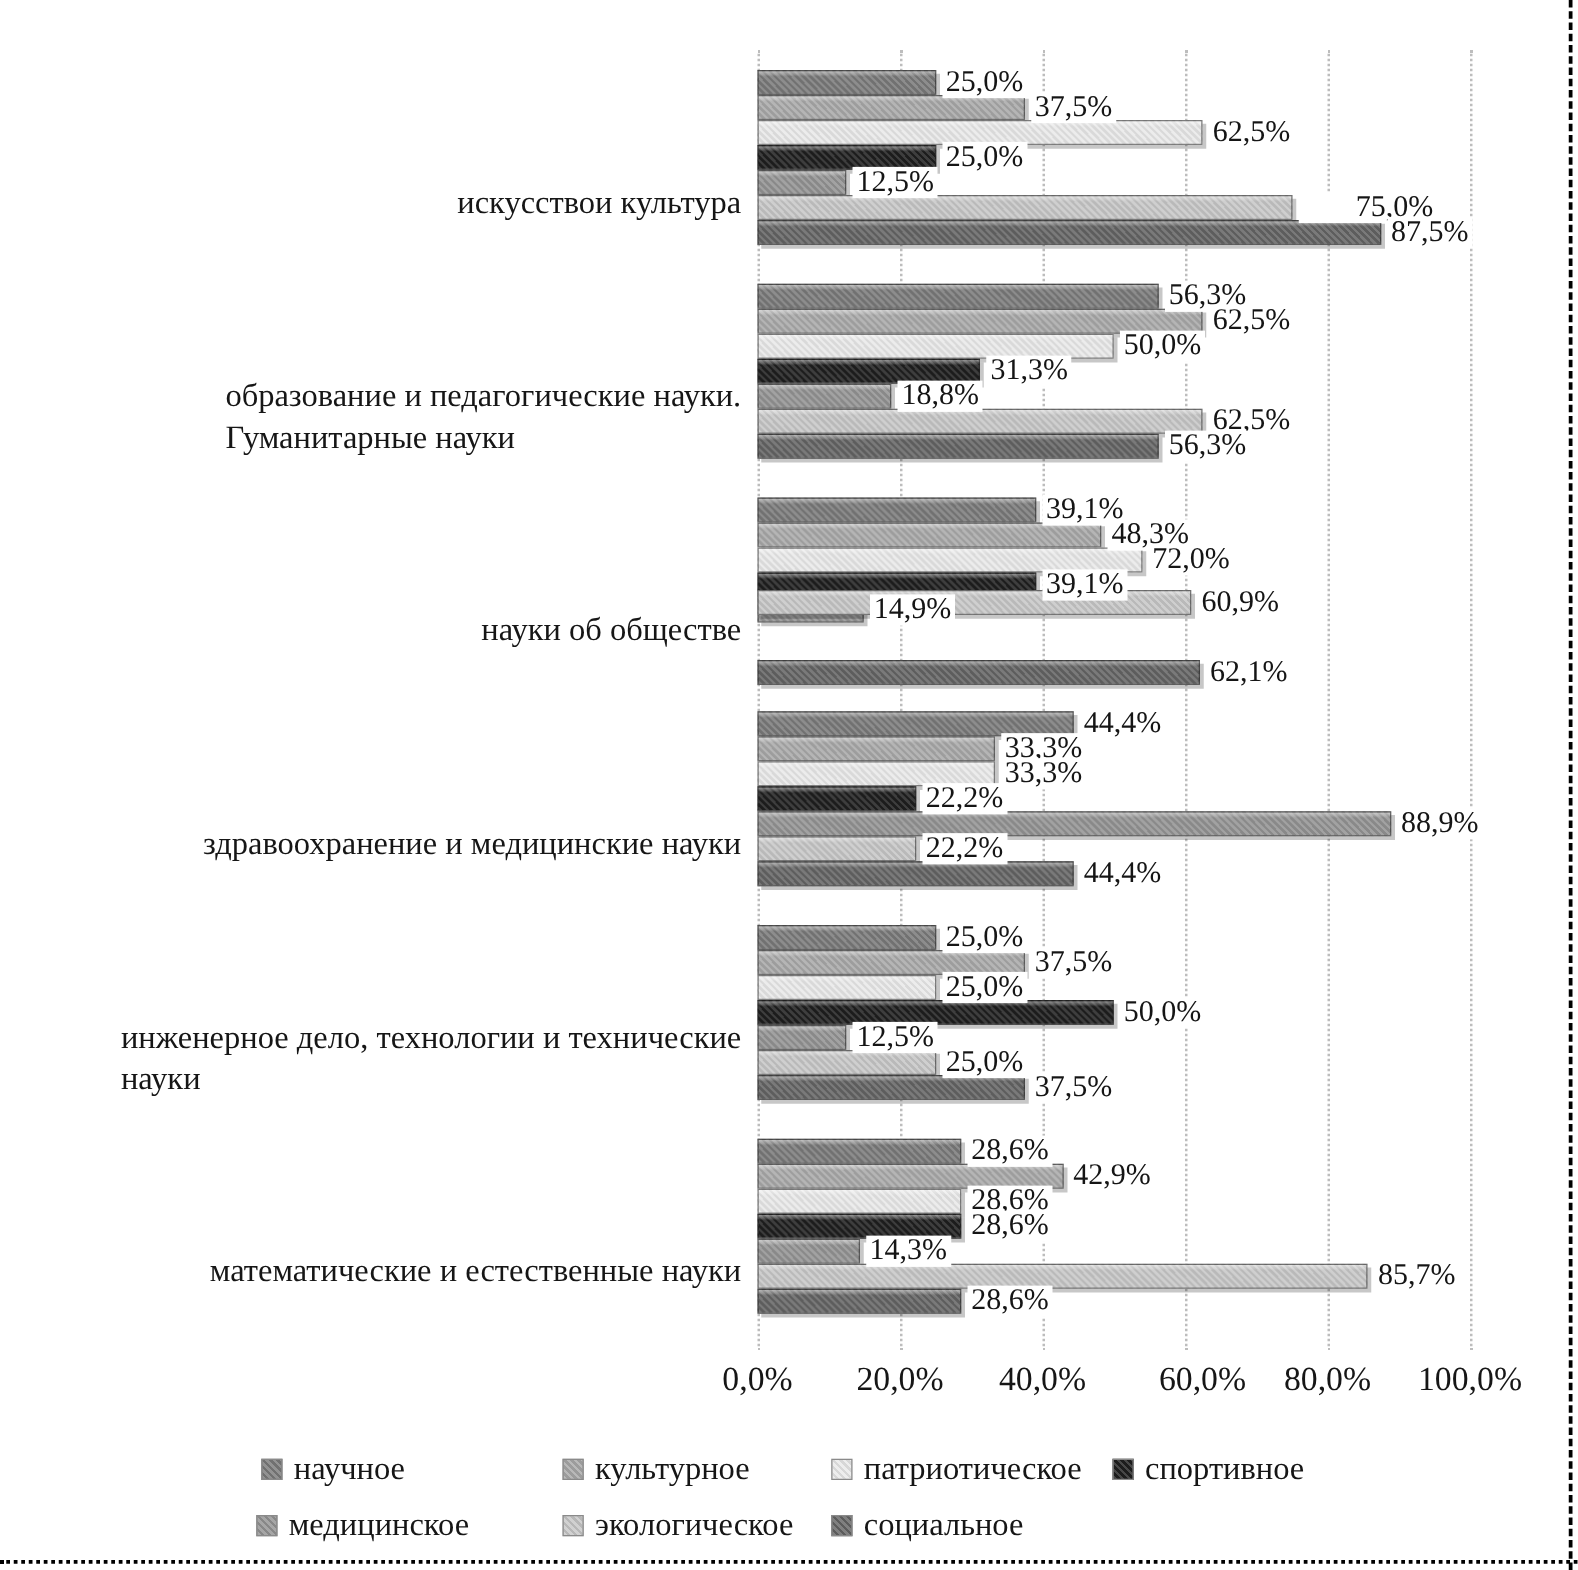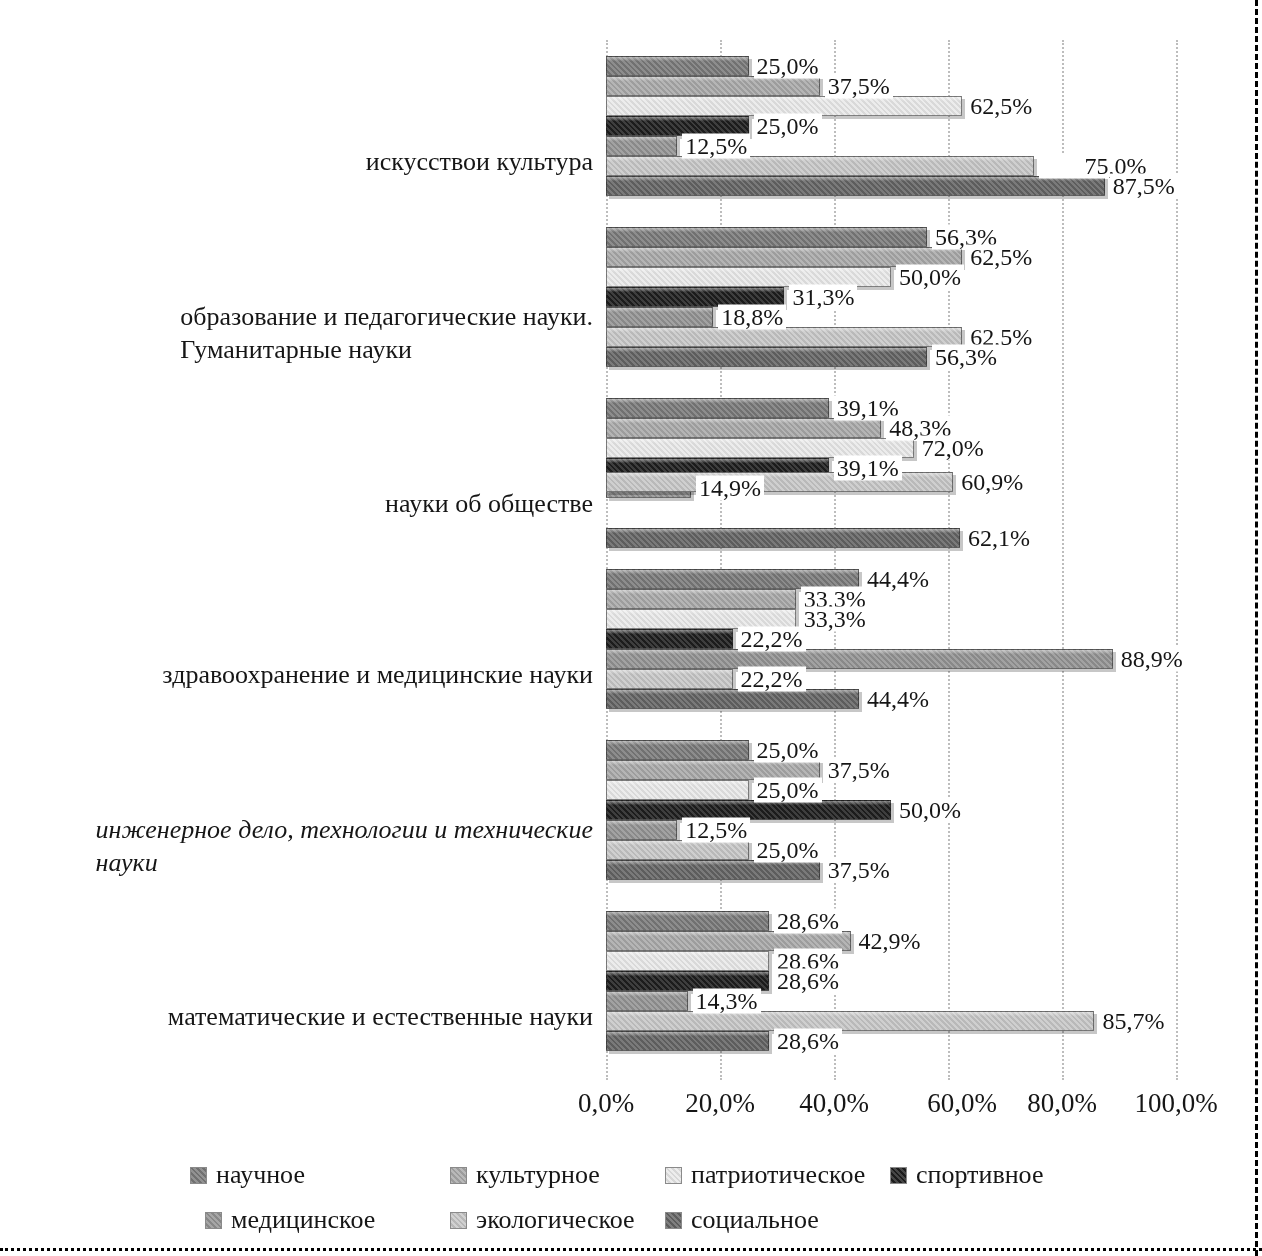--- a/index.html
+++ b/index.html
@@ -247,42 +247,42 @@
       <div class="cat-slot" style="top: 382px; height: 171px;">
         <div class="cat-label">
           <div class="">науки об обществе</div>
         </div>
       </div>
       <div class="cat-slot" style="top: 553px; height: 171px;">
         <div class="cat-label">
           <div class="">здравоохранение и медицинские науки</div>
         </div>
       </div>
-      <div class="cat-slot" style="top: 724px; height: 171px; font-style: italic;">
+      <div class="cat-slot" style="top: 724px; height: 171px;">
         <div class="cat-label">
           <div class="">инженерное  дело, технологии  и технические</div>
           <div class="">науки</div>
         </div>
       </div>
       <div class="cat-slot" style="top: 895px; height: 171px;">
         <div class="cat-label">
           <div class="">математические и естественные науки</div>
         </div>
       </div>
     </div>
   <div class="x-axis">
       <div class="x-tick" style="left: 0px;">0,0%</div>
       <div class="x-tick" style="left: 114px;">20,0%</div>
       <div class="x-tick" style="left: 228px;">40,0%</div>
       <div class="x-tick" style="left: 356px;">60,0%</div>
       <div class="x-tick" style="left: 456px;">80,0%</div>
       <div class="x-tick" style="left: 570px;">100,0%</div>
     </div>
   <div class="legend">
-      <div class="legend-item" style="left: 190px; top: 10px;">
+      <div class="legend-item" style="left: 209px; top: 10px;">
         <div class="swatch" style="background-color: rgb(122, 122, 122);"></div>
         <div class="">научное</div>
       </div>
       <div class="legend-item" style="left: 450px; top: 10px;">
         <div class="swatch" style="background-color: rgb(169, 169, 169);"></div>
         <div class="">культурное</div>
       </div>
       <div class="legend-item" style="left: 665px; top: 10px;">
         <div class="swatch" style="background-color: rgb(233, 233, 233);"></div>
         <div class="">патриотическое</div>

